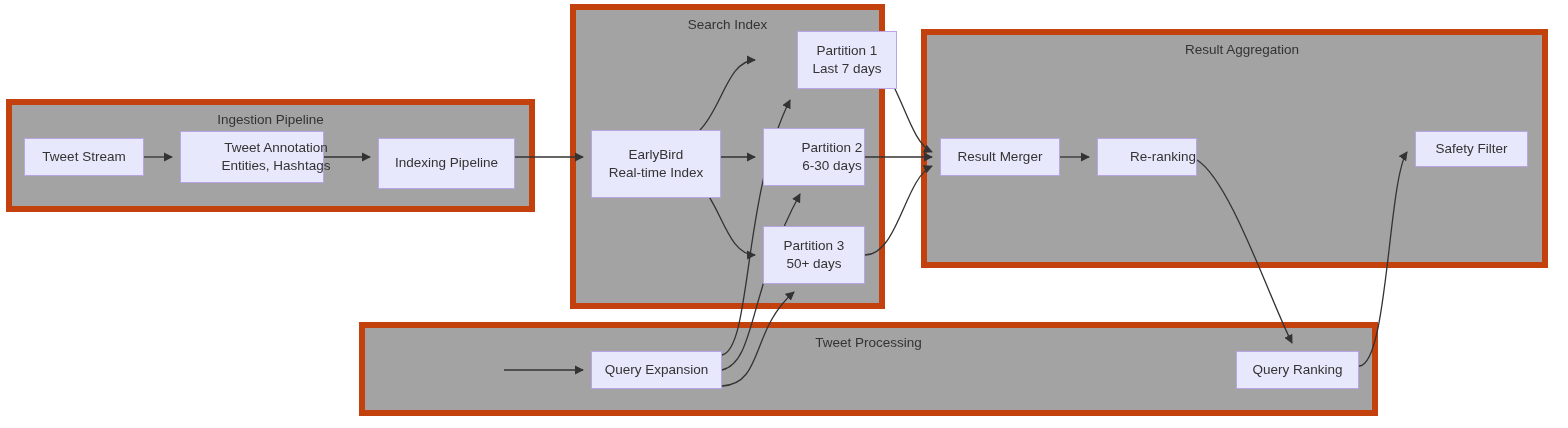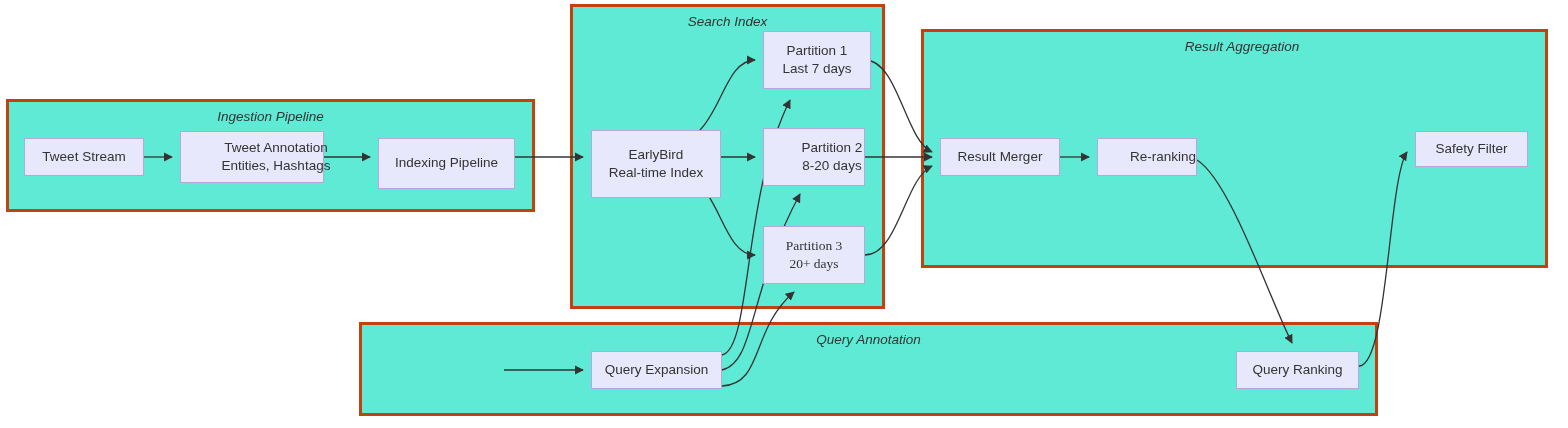--- a/index.html
+++ b/index.html
@@ -20,24 +20,23 @@
   svg.edge-layer {
     position: absolute;
     left: 0;
     top: 0;
     width: 1568px;
     height: 428px;
     pointer-events: none;
   }
   .cluster {
     position: absolute;
-    background: #5eead4;
-    border: 3px solid #c2410c;
+    background: #a3a3a3;
+    border: 6px solid #c2410c;
     box-sizing: border-box;
-    font-style: italic;
   }
   .cluster-label {
     position: absolute;
     left: 0;
     right: 0;
     text-align: center;
     font-size: 13.5px;
     color: #333333;
     white-space: nowrap;
   }
@@ -65,21 +64,21 @@
   <div class="cluster" id="cluster-ingestion" style="left: 6px; top: 99px; width: 529px; height: 113px;">
     <div class="cluster-label" style="top: 7px;">Ingestion Pipeline</div>
   </div>
   <div class="cluster" id="cluster-search_index" style="left: 570px; top: 4px; width: 315px; height: 305px;">
     <div class="cluster-label" style="top: 7px;">Search Index</div>
   </div>
   <div class="cluster" id="cluster-result_aggregation" style="left: 921px; top: 29px; width: 627px; height: 239px;">
     <div class="cluster-label" style="top: 7px; padding-left: 15px;">Result Aggregation</div>
   </div>
   <div class="cluster" id="cluster-query_processing" style="left: 359px; top: 322px; width: 1019px; height: 94px;">
-    <div class="cluster-label" style="top: 7px;">Query Annotation</div>
+    <div class="cluster-label" style="top: 7px;">Tweet Processing</div>
   </div>
 
   <svg class="edge-layer" viewBox="0 0 1568 428">
     <defs>
       <marker id="arrow" viewBox="0 0 10 10" refX="9" refY="5" markerWidth="7" markerHeight="7" orient="auto-start-reverse">
         <path d="M 0 0 L 10 5 L 0 10 z" fill="#333333"></path>
       </marker>
     </defs>
     <g id="edges" fill="none" stroke="#333333" stroke-width="1.3">
         <path d="M144,157 L172,157" marker-end="url(#arrow)"></path>
@@ -108,31 +107,31 @@
     <span>Tweet Annotation</span>
     <span class="line2">Entities, Hashtags</span>
   </div>
   <div class="node" id="node-indexing_pipeline" style="left: 378px; top: 138px; width: 137px; height: 51px; text-align: right;">
     <span>Indexing Pipeline</span>
   </div>
   <div class="node" id="node-earlybird" style="left: 591px; top: 130px; width: 130px; height: 68px;">
     <span>EarlyBird</span>
     <span class="line2">Real-time Index</span>
   </div>
-  <div class="node" id="node-partition1" style="left: 763px; top: 31px; width: 108px; height: 58px;">
+  <div class="node" id="node-partition1" style="left: 797px; top: 31px; width: 100px; height: 58px;">
     <span>Partition 1</span>
     <span class="line2">Last 7 days</span>
   </div>
   <div class="node" id="node-partition2" style="left: 763px; top: 128px; width: 102px; height: 58px; padding-left: 36px;">
     <span>Partition 2</span>
-    <span class="line2">8-20 days</span>
+    <span class="line2">6-30 days</span>
   </div>
-  <div class="node" id="node-partition3" style="left: 763px; top: 226px; width: 102px; height: 58px; font-family: Liberation Serif, serif;">
+  <div class="node" id="node-partition3" style="left: 763px; top: 226px; width: 102px; height: 58px;">
     <span>Partition 3</span>
-    <span class="line2">20+ days</span>
+    <span class="line2">50+ days</span>
   </div>
   <div class="node" id="node-result_merger" style="left: 940px; top: 138px; width: 120px; height: 38px;">
     <span>Result Merger</span>
   </div>
   <div class="node" id="node-reranking" style="left: 1097px; top: 138px; width: 100px; height: 38px; align-items: flex-end;">
     <span>Re-ranking</span>
   </div>
   <div class="node" id="node-safety_filter" style="left: 1415px; top: 131px; width: 113px; height: 36px;">
     <span>Safety Filter</span>
   </div>

